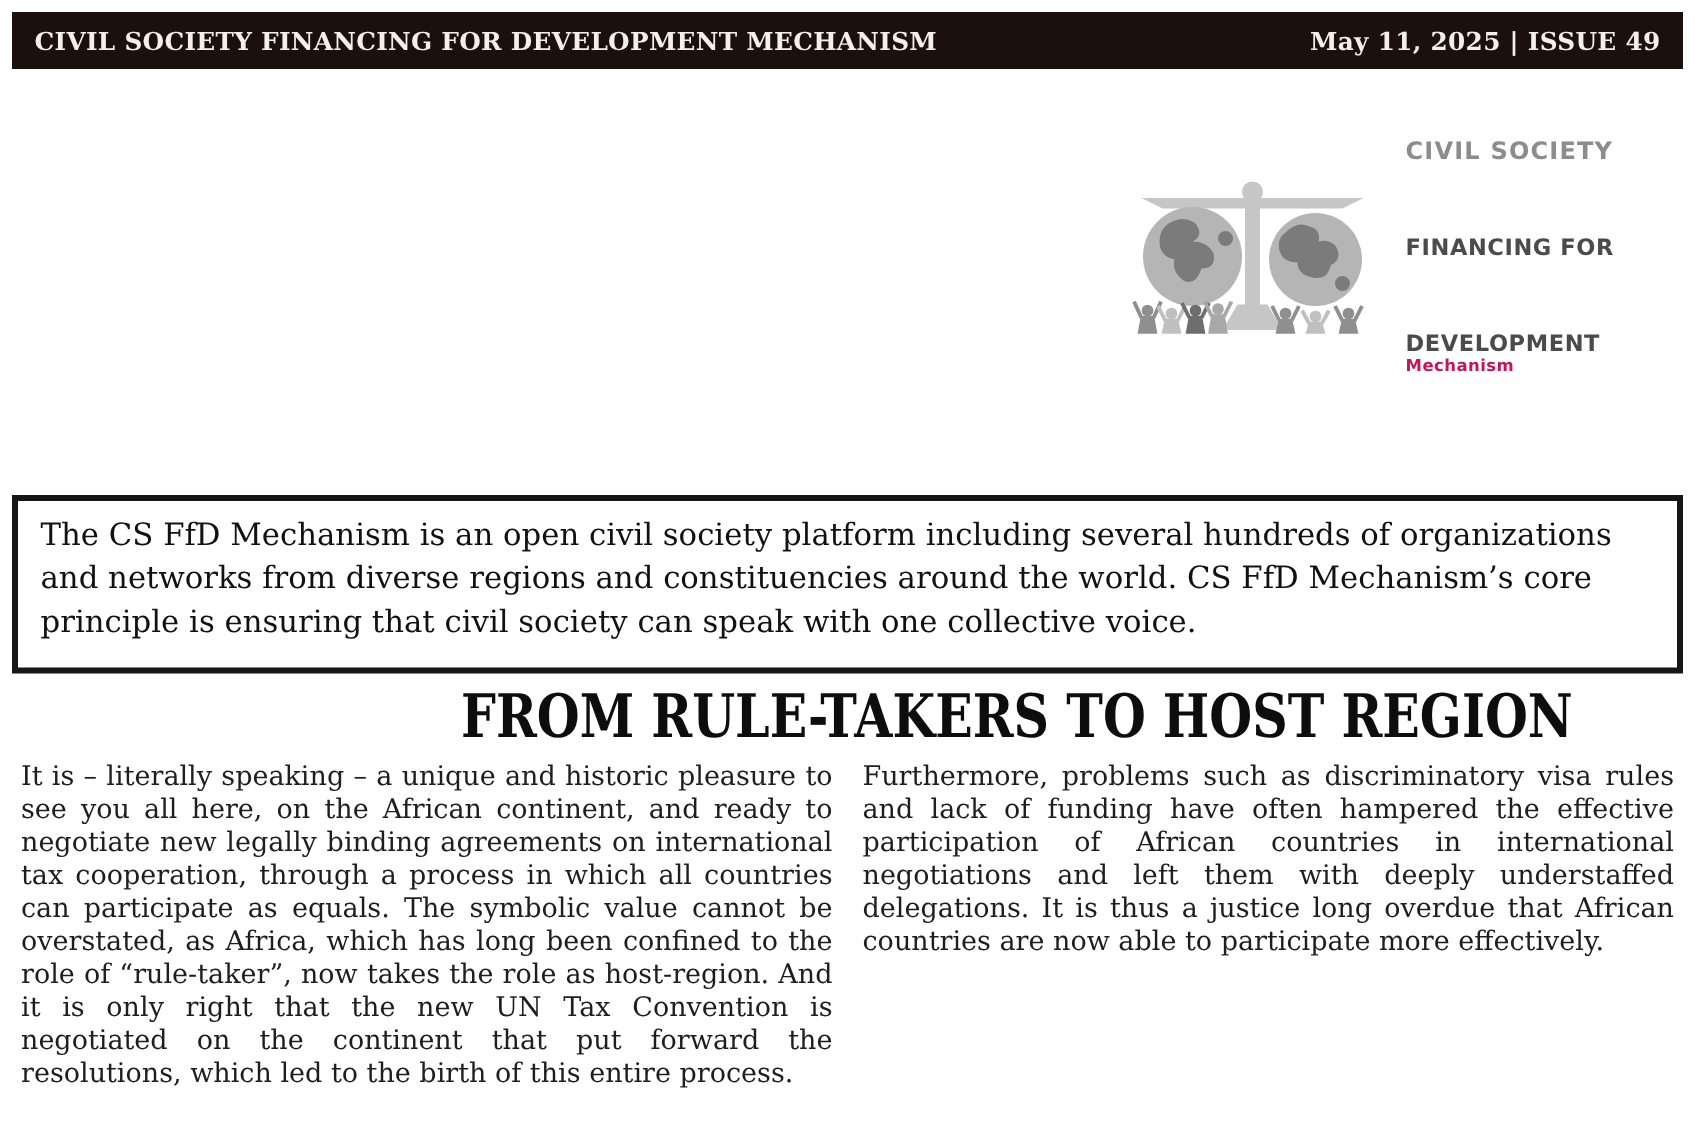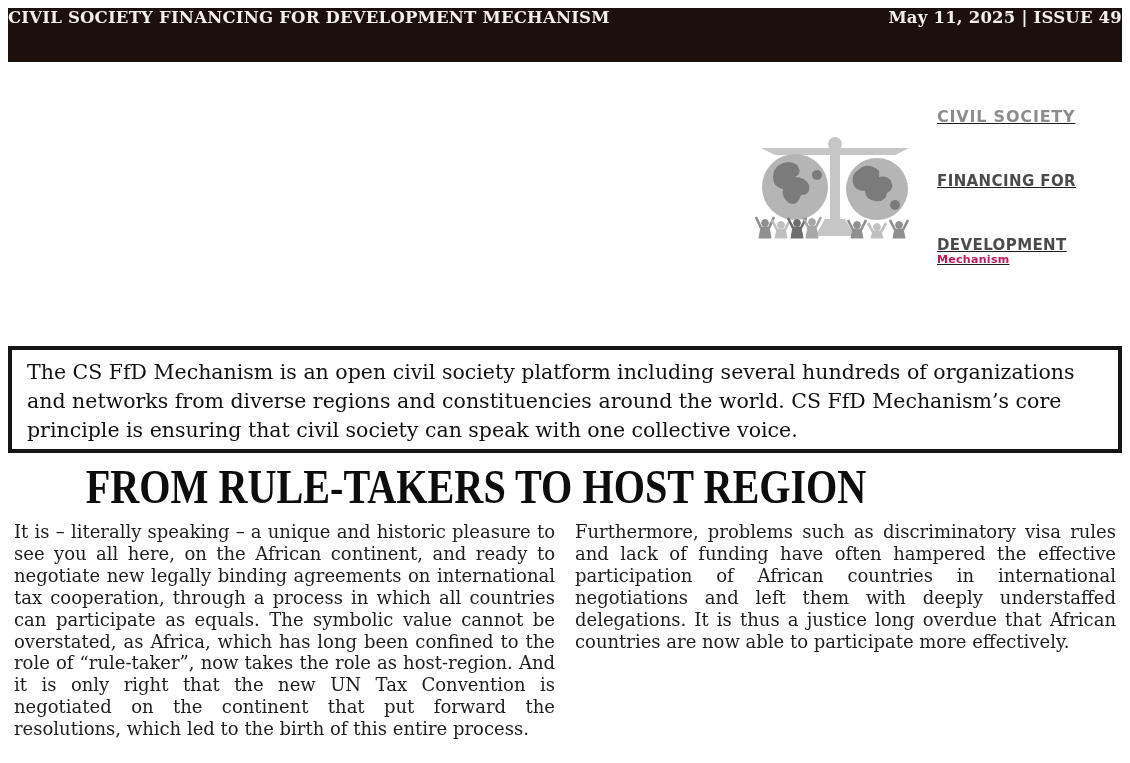--- a/index.html
+++ b/index.html
@@ -8,26 +8,27 @@
     width: 1130px; height: 763px;
     font-family: "DejaVu Serif", serif;
     color: #1e1e1e;
     overflow: hidden;
     position: relative;
   }
 
   
   .topbar {
     margin: 8px 8px 0 8px;
-    height: 54px;
+    height: 38px;
     background: #1b100c;
     color: #f3efec;
     display: flex;
     justify-content: space-between;
-    padding: 0 0;
+    align-items: center;
+    padding: 0 15px;
     font-weight: bold;
     font-size: 16.5px;
     letter-spacing: 0.2px;
   }
 
   
   .masthead-row { position: relative; margin: 12px 8px 0 8px; height: 258px; }
   .masthead {
     font-weight: bold;
     color: #0a0a0a;
@@ -38,47 +39,45 @@
   }
   .mast-line { display: block; }
   .mast-line > span { display: inline-block; transform: scaleX(0.8); transform-origin: 0 50%; }
 
   .logo {
     position: absolute;
     top: 34px; right: 46px;
     display: flex;
     align-items: center;
     gap: 16px;
-    text-decoration: underline;
   }
   .logo-text { font-family: "DejaVu Sans", sans-serif; line-height: 1.08; }
   .logo-text .l1 { color: #8c8c8c; font-weight: bold; font-size: 16px; letter-spacing: 0.8px; }
   .logo-text .l2, .logo-text .l3 { color: #4b4b4b; font-weight: bold; font-size: 15px; letter-spacing: 0.4px; margin-top: 48px; }
   .logo-text .l4 { color: #be185d; font-weight: bold; font-size: 11px; letter-spacing: 0.3px; }
 
   
   .mission {
     margin: 14px 8px 0 8px;
     border: 4px solid #161616;
-    padding: 8px 15px 4px 15px;
+    padding: 8px 15px 16px 15px;
     font-size: 20.5px;
     line-height: 1.42;
     color: #111;
   }
 
   
   .headline {
-    text-align: left;
+    text-align: right;
     font-weight: bold;
     color: #0d0d0d;
-    font-size: 49px;
+    font-size: 40px;
     margin-top: 8px;
     white-space: nowrap;
     line-height: 1.05;
-    font-family: Liberation Serif, serif;
   }
   .headline > span { display: inline-block; transform: scaleX(0.82); transform-origin: 50% 50%; }
 
   
   .columns {
     display: flex;
     gap: 20px;
     margin: 8px 14px 0 14px;
   }
   .col {

